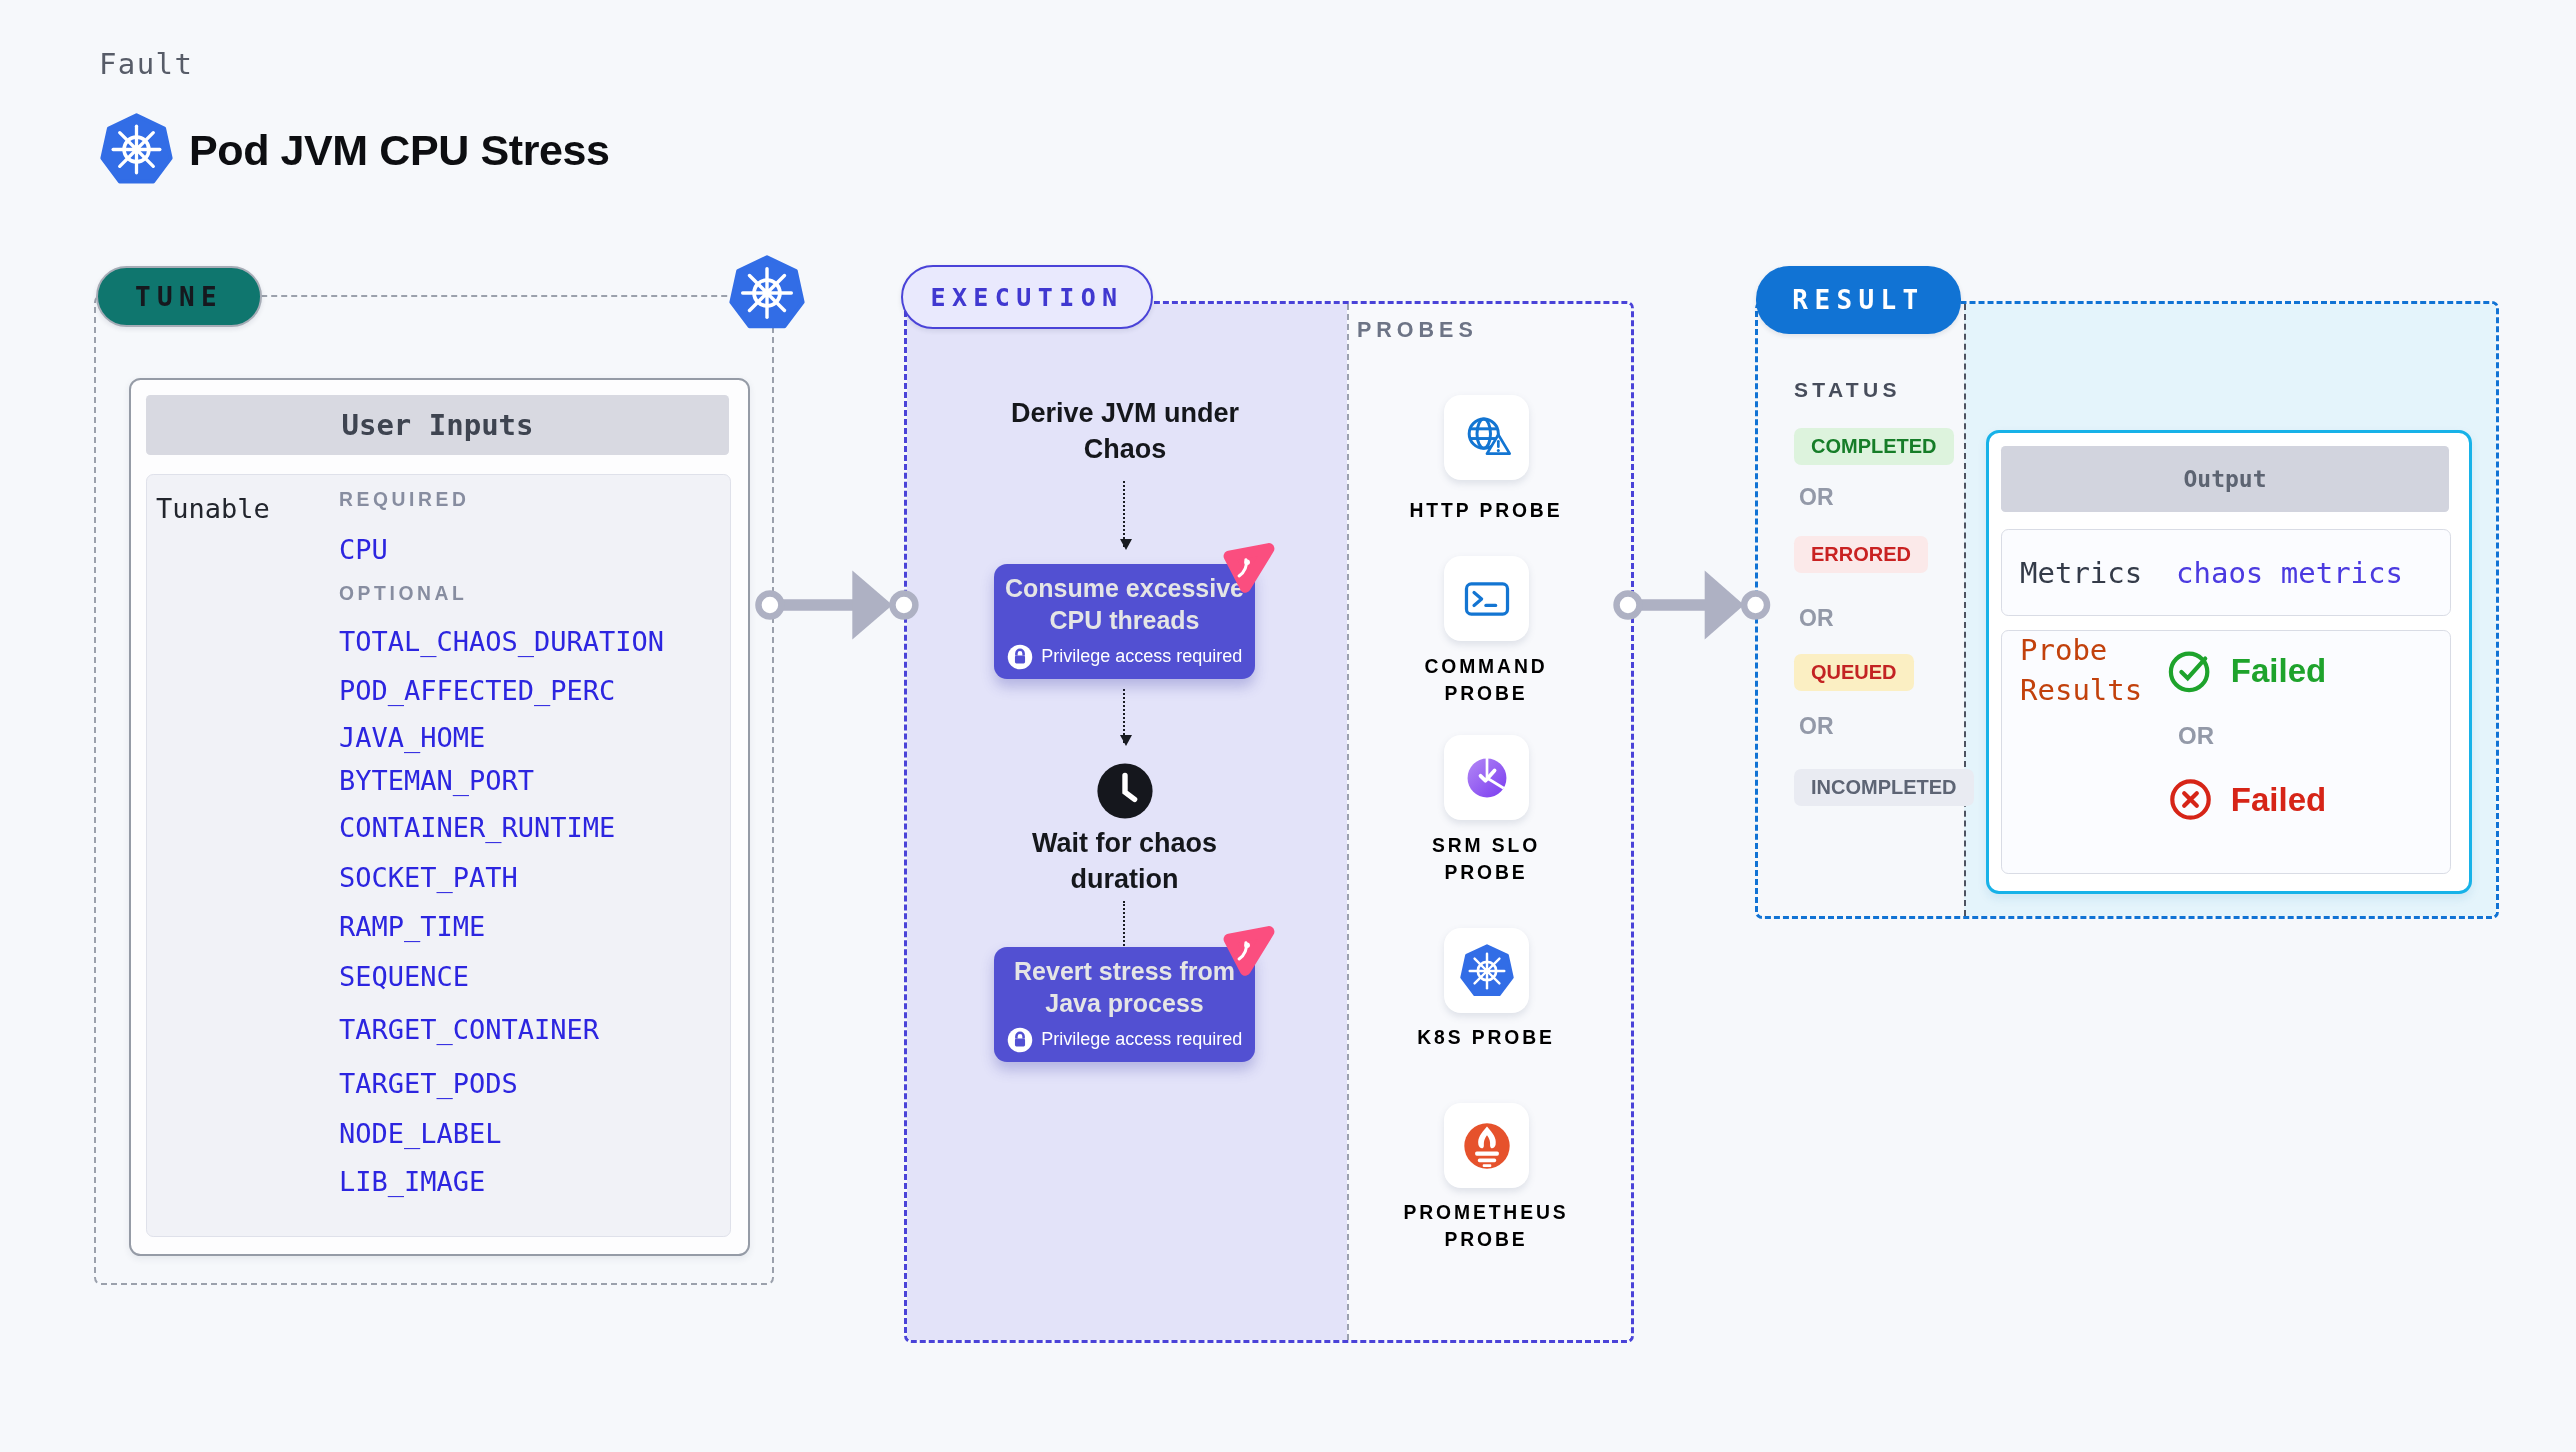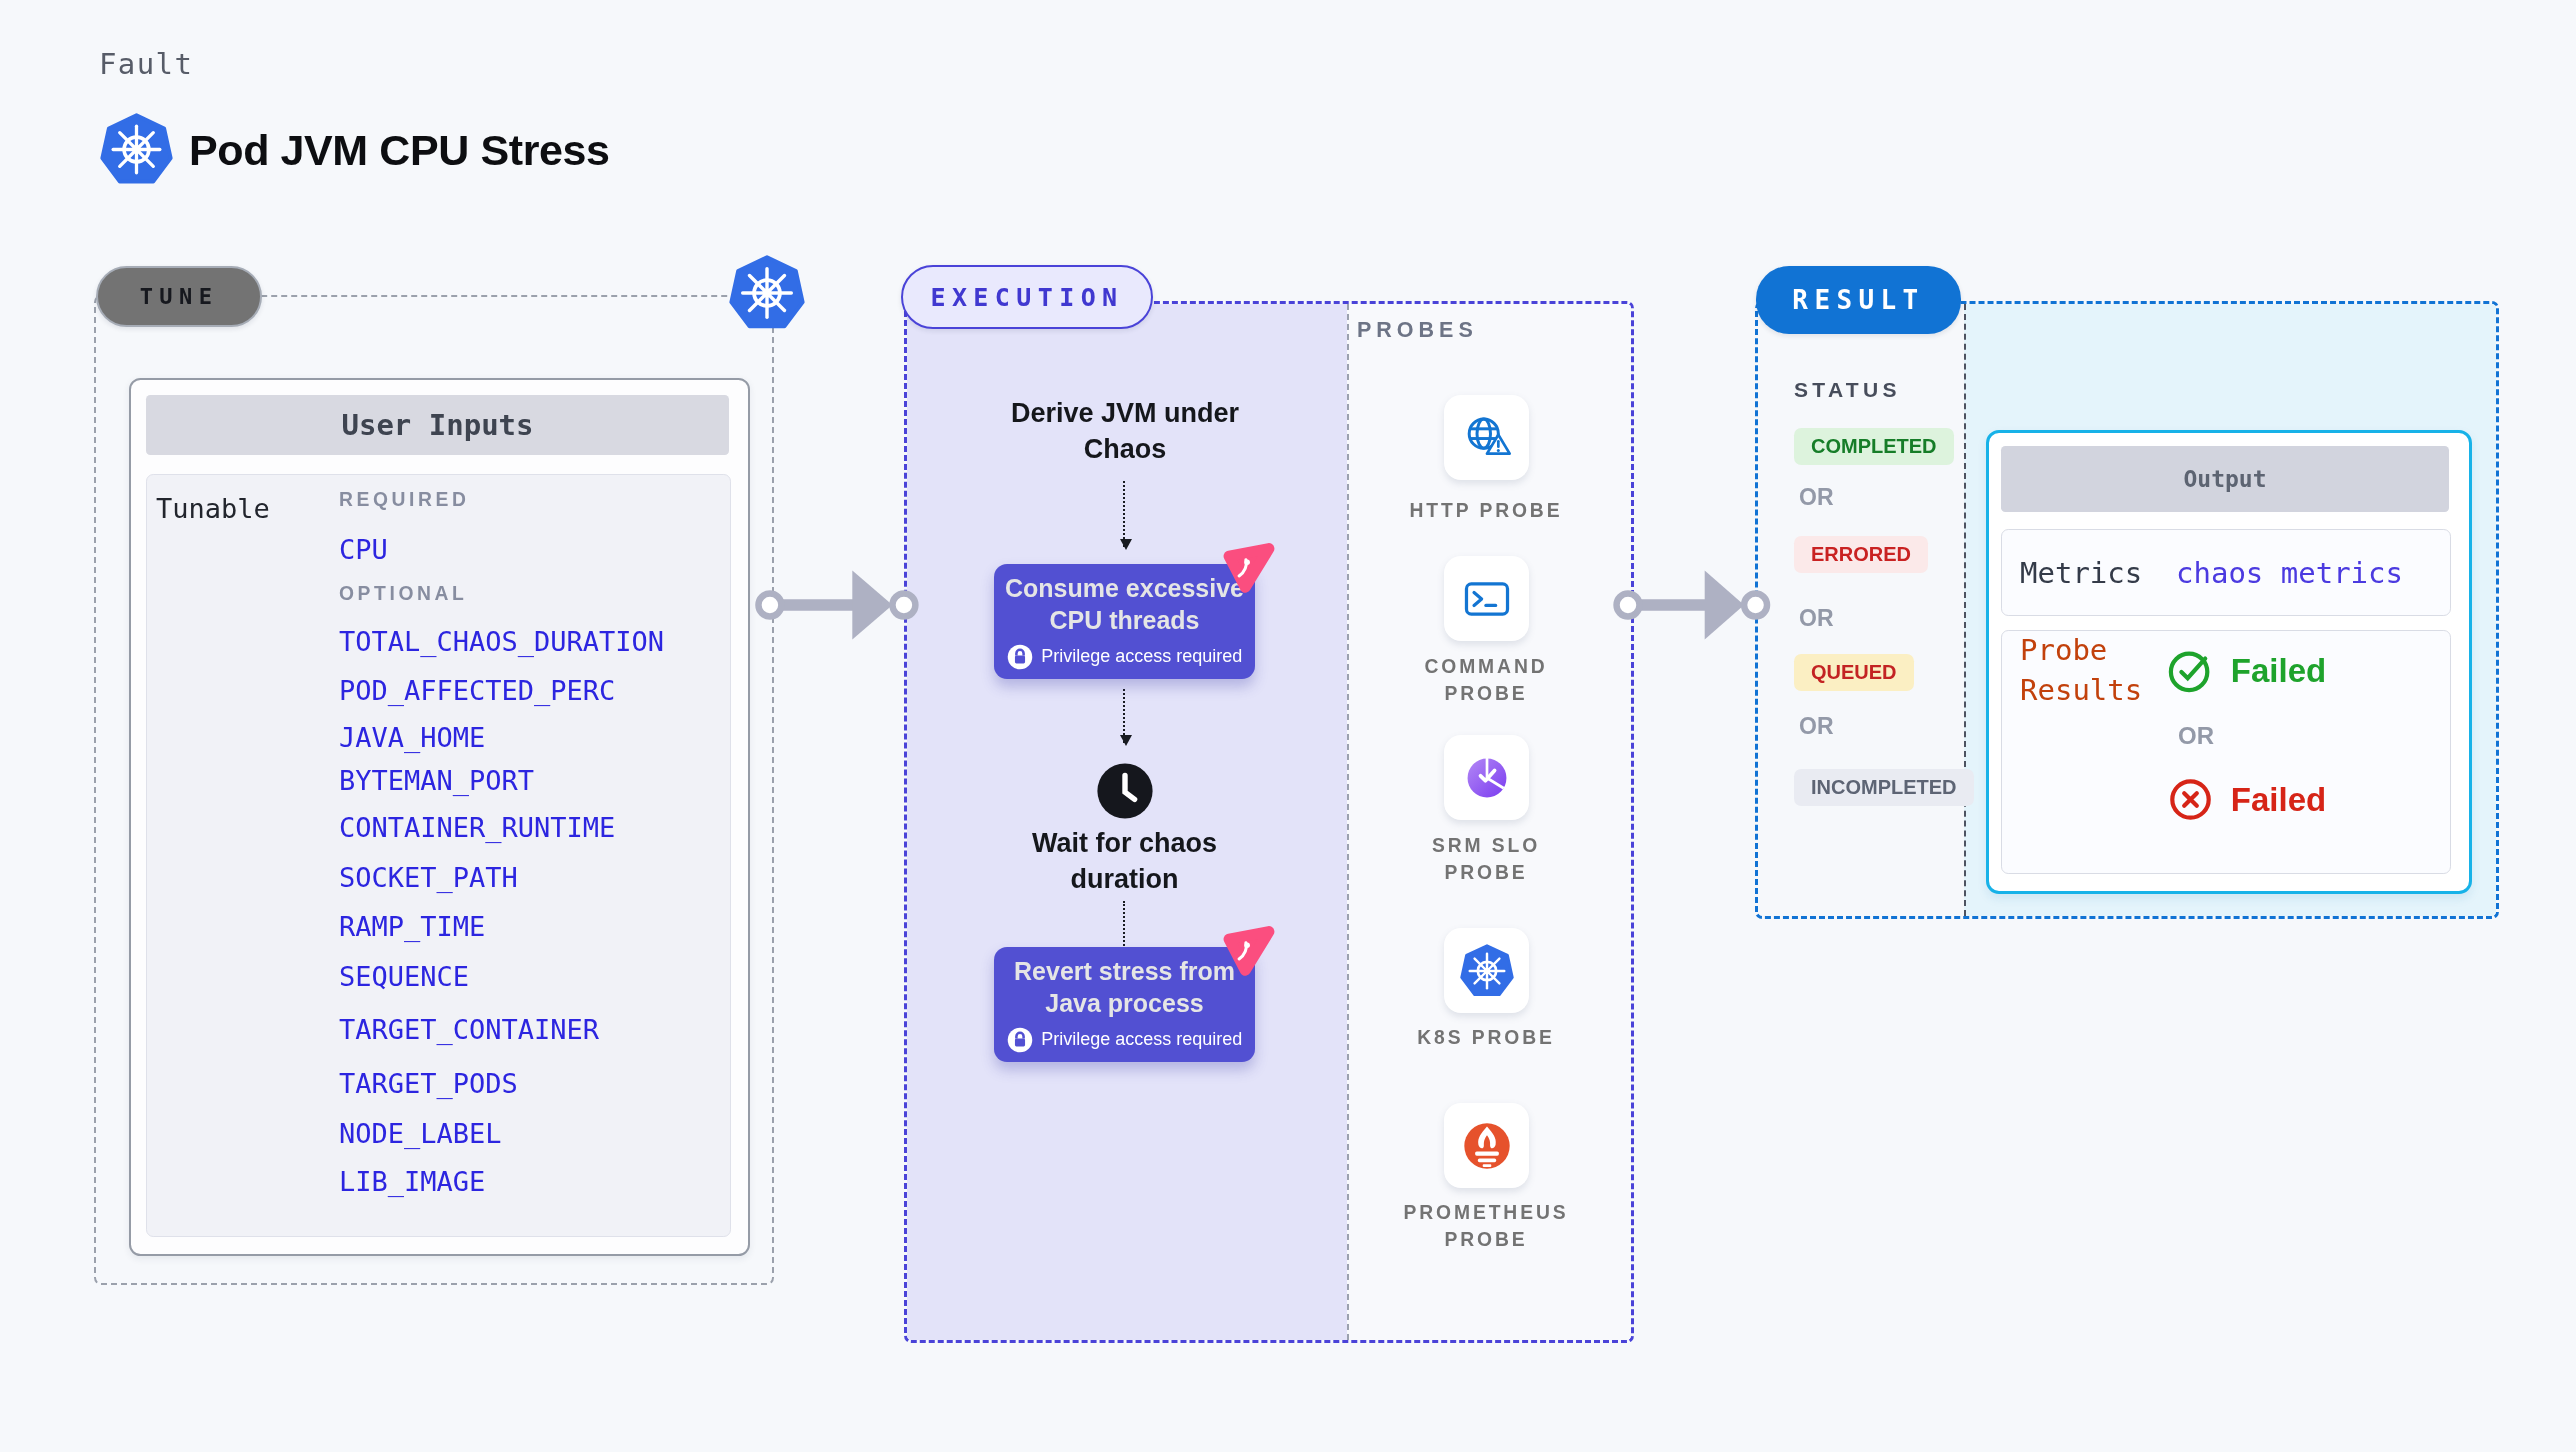--- a/index.html
+++ b/index.html
@@ -13,22 +13,22 @@
 
   
   .kicker{left:99px;top:47px;font-size:29px;color:#575c68;letter-spacing:1.4px;}
   .title-icon{left:100px;top:113px;width:73px;height:73px;}
   .page-title{left:189px;top:126px;font-size:43px;font-weight:700;color:#0d0e11;letter-spacing:-0.4px;}
 
   
   .pill{display:flex;align-items:center;justify-content:center;border-radius:33px;
         font-family:"DejaVu Sans Mono",monospace;font-weight:bold;z-index:6;
         box-shadow:0 2.1px 5.7px rgba(20,30,60,.10);}
-  .tune-pill{left:96px;top:266px;width:162px;height:57px;background:#737373;
-        border:2.9px solid #a6acb6;color:#16181e;font-size:22px;letter-spacing:6.4px;}
+  .tune-pill{left:96px;top:266px;width:162px;height:57px;background:#0f766e;
+        border:2.9px solid #a6acb6;color:#16181e;font-size:26px;letter-spacing:6.4px;}
   .exec-pill{left:901px;top:265px;width:248px;height:60px;background:#e9e9fd;
         border:2.9px solid #4a43d8;color:#4038d0;font-size:25px;letter-spacing:6.4px;}
   .result-pill{left:1756px;top:266px;width:205px;height:68px;background:#1173d4;
         color:#ffffff;font-size:26px;letter-spacing:6.4px;border:none;}
 
   
   .tune-box{left:94px;top:295px;width:676px;height:986px;border:2.9px dashed #9ba1ac;border-radius:7.2px;}
   .tune-k8s{left:729px;top:255px;width:76px;height:76px;z-index:6;}
   .ui-card{left:129px;top:378px;width:617px;height:874px;background:#fdfdfe;border:2.9px solid #959ba6;
            border-radius:11.5px;box-shadow:0 2.9px 7.2px rgba(40,50,80,.08);}
@@ -80,21 +80,21 @@
   .clock{left:1095px;top:761px;width:60px;height:60px;z-index:3;}
 
   
   .probes-label{left:1357px;top:318px;font-size:21.5px;font-weight:bold;letter-spacing:5px;color:#6d7486;z-index:2;}
   .probe-card{left:1444px;width:85px;height:85px;background:#ffffff;border-radius:17px;z-index:2;
               display:flex;align-items:center;justify-content:center;
               box-shadow:0 3.6px 7.2px rgba(90,100,130,.15);}
   .probe-card svg{width:54px;height:54px;}
   .pc1{top:395px;}.pc2{top:556px;}.pc3{top:735px;}.pc4{top:928px;}.pc5{top:1103px;}
   .probe-label{left:1393px;width:186px;text-align:center;font-size:19.3px;line-height:27px;
-               font-weight:bold;letter-spacing:2.9px;color:#737373;z-index:2;}
+               font-weight:bold;letter-spacing:2.9px;color:#000000;z-index:2;}
   .pl1{top:497px;}.pl2{top:653px;}.pl3{top:832px;}.pl4{top:1024px;}.pl5{top:1199px;}
 
   
   .result-box{left:1755px;top:301px;width:738px;height:612px;border:3.6px dashed #1173d4;
               border-radius:7.2px;overflow:hidden;}
   .result-right{position:absolute;left:206px;top:0;right:0;height:100%;background:#e4f4fb;
                 border-left:2.1px dashed #4d5361;}
   .status-label{left:1794px;top:378px;font-size:21px;font-weight:bold;letter-spacing:4.3px;color:#474d5b;z-index:2;}
   .badge{position:absolute;left:1794px;display:inline-block;padding:7.2px 17px;border-radius:7.2px;
          font-size:20px;font-weight:bold;z-index:2;white-space:nowrap;}

